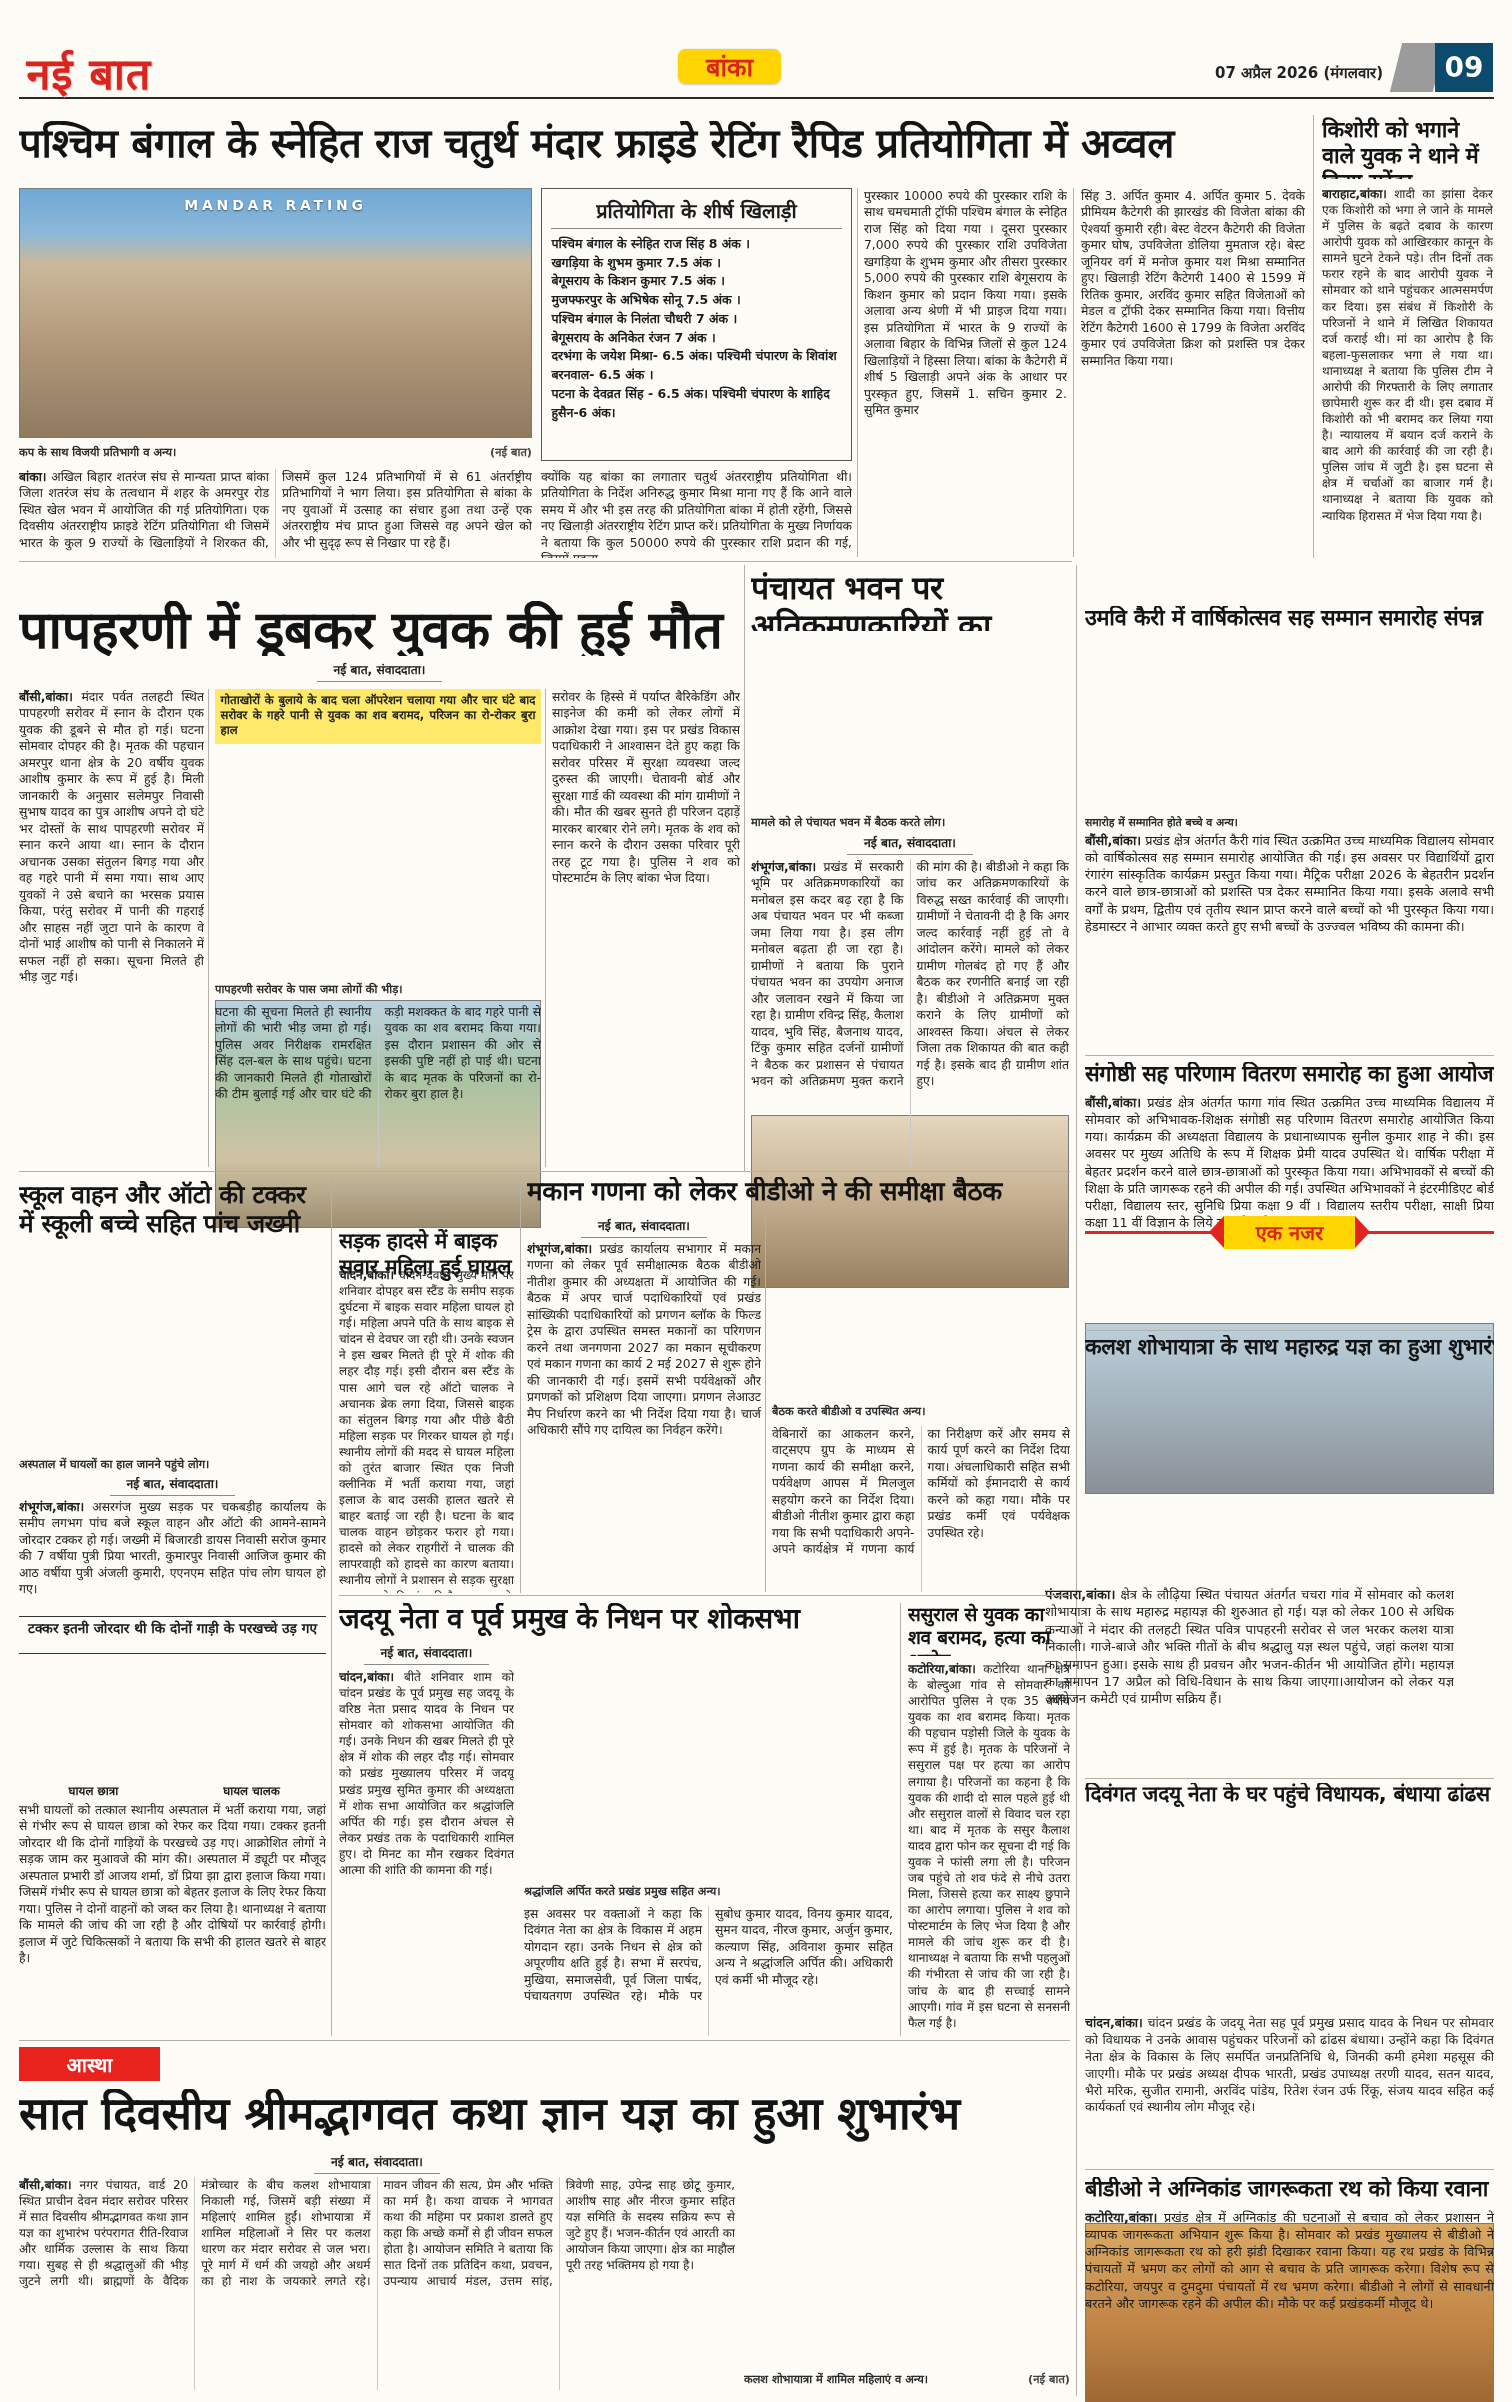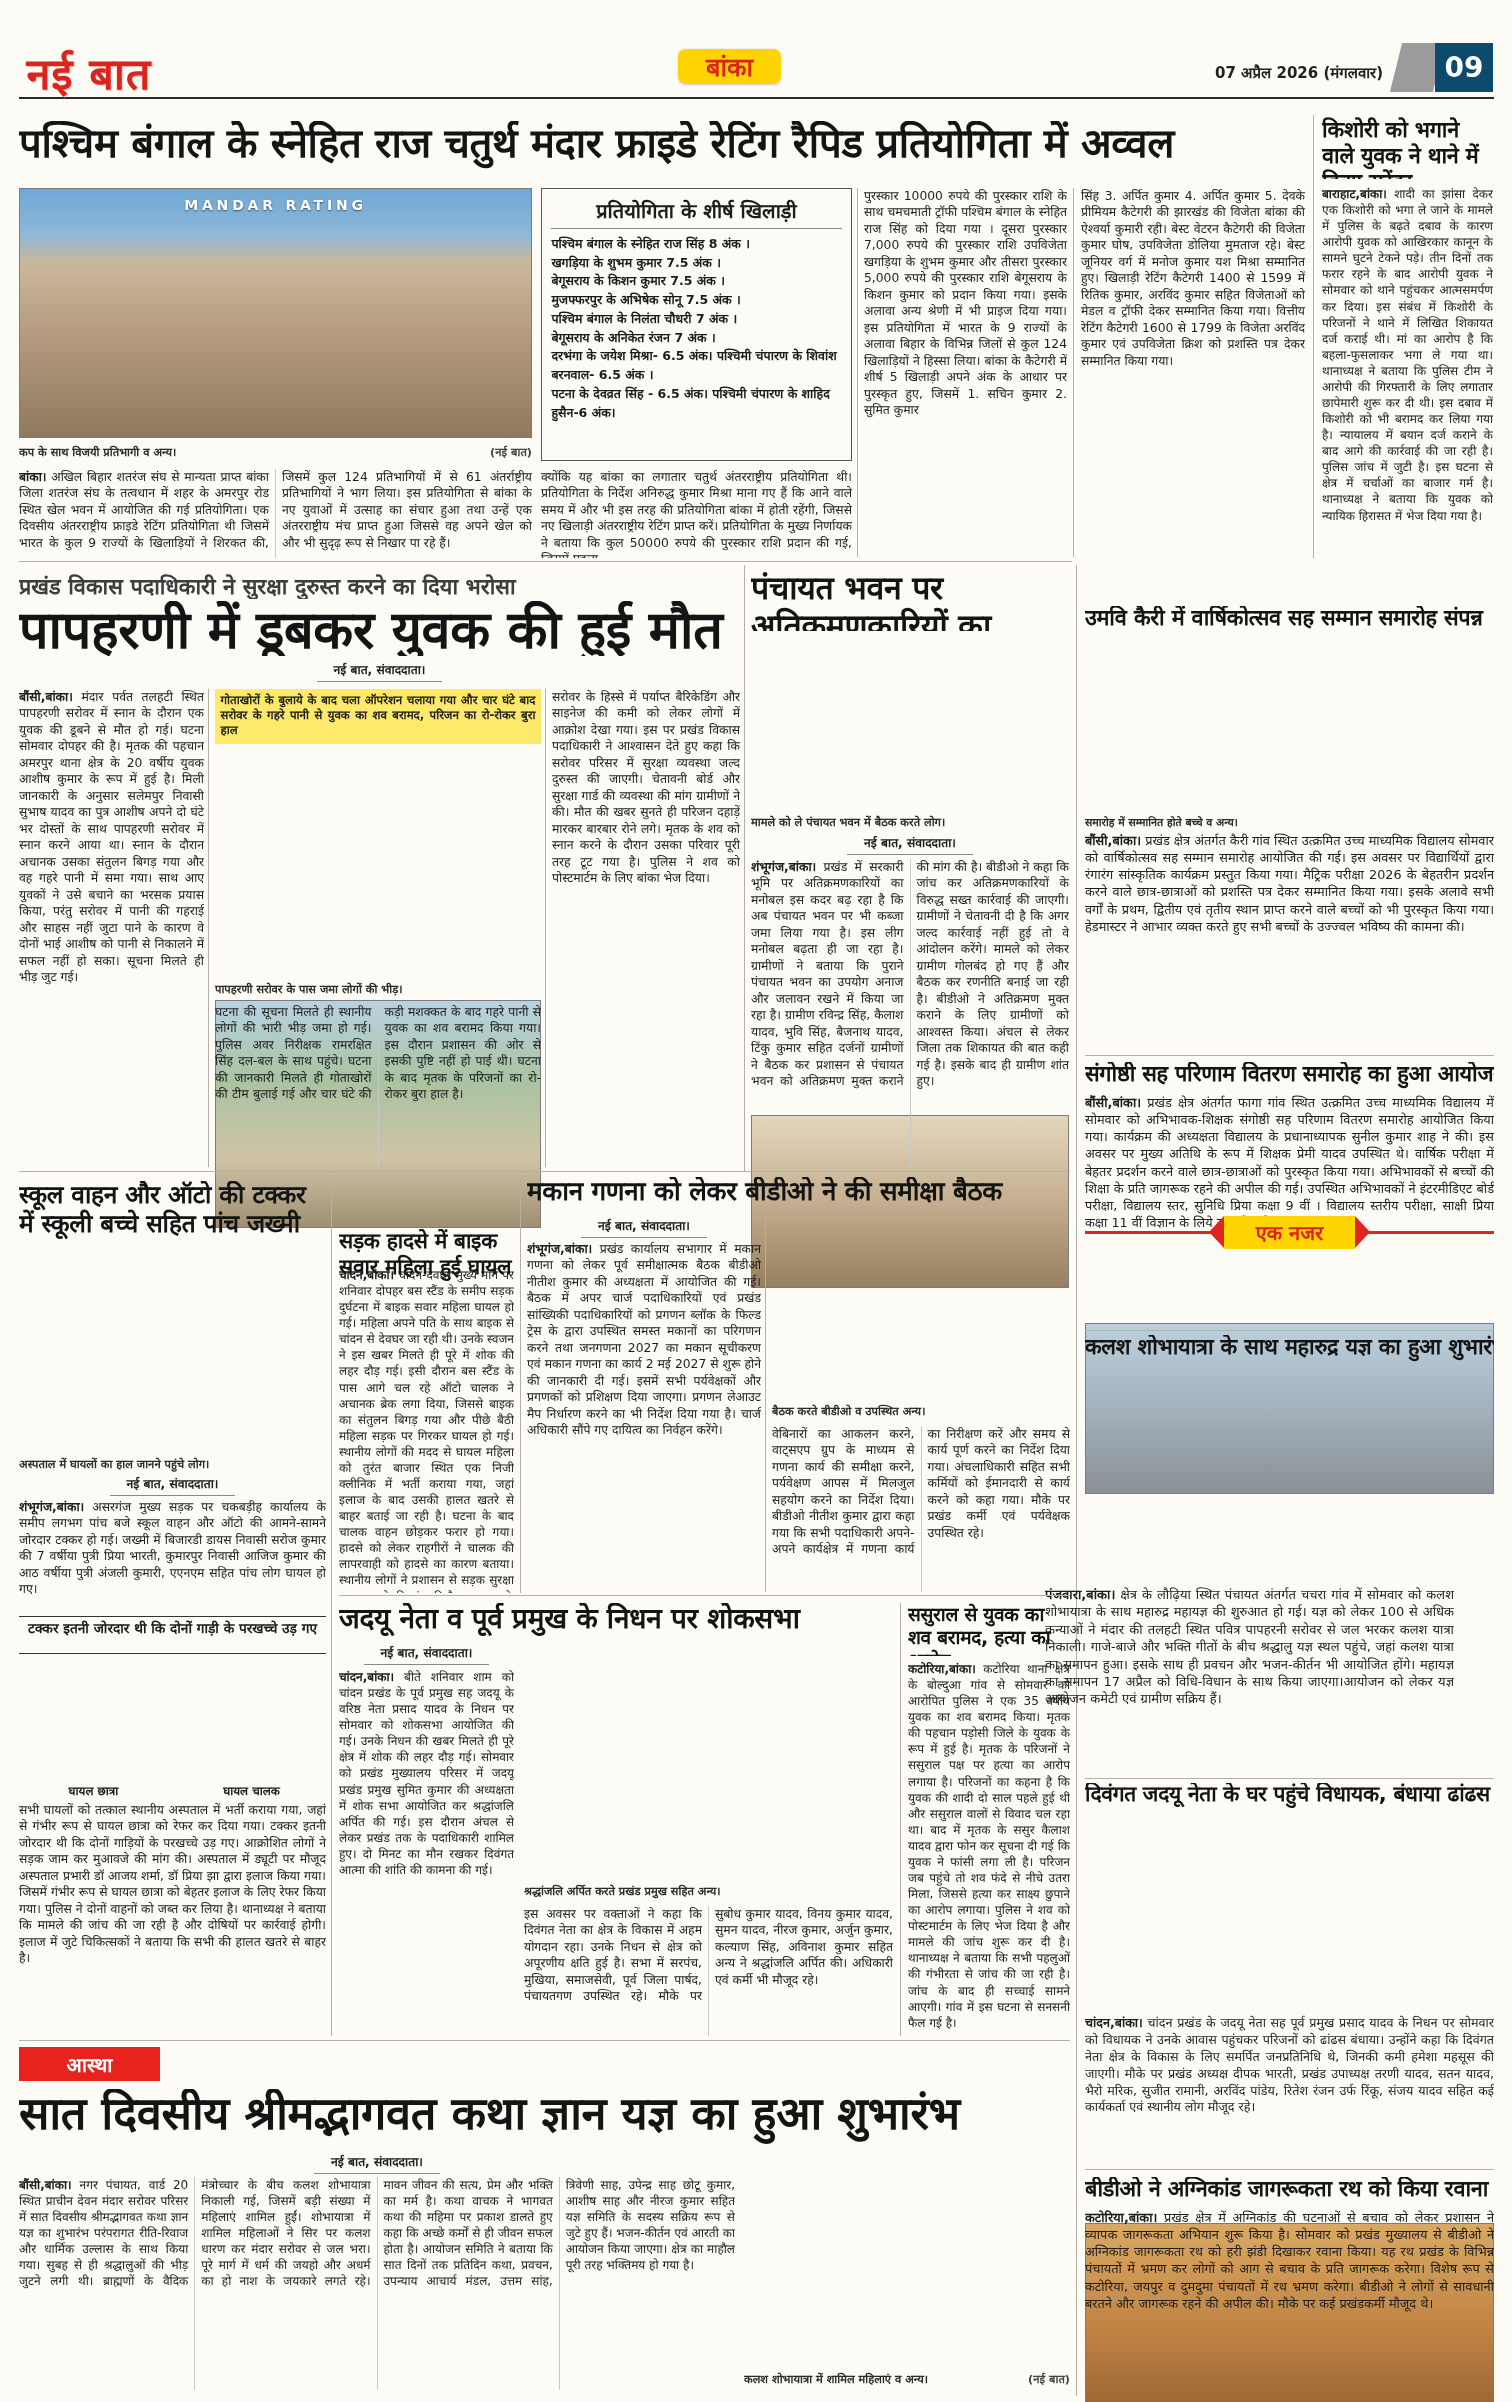--- a/index.html
+++ b/index.html
@@ -111,21 +111,20 @@
   <div class="abs bt" style="left:1081px;top:188px;width:224px;height:369px;">सिंह 3. अर्पित कुमार 4. अर्पित कुमार 5. देवके प्रीमियम कैटेगरी की झारखंड की विजेता बांका की ऐश्वर्या कुमारी रही। बेस्ट वेटरन कैटेगरी की विजेता कुमार घोष, उपविजेता डोलिया मुमताज रहे। बेस्ट जूनियर वर्ग में मनोज कुमार यश मिश्रा सम्मानित हुए। खिलाड़ी रेटिंग कैटेगरी 1400 से 1599 में रितिक कुमार, अरविंद कुमार सहित विजेताओं को मेडल व ट्रॉफी देकर सम्मानित किया गया। वित्तीय रेटिंग कैटेगरी 1600 से 1799 के विजेता अरविंद कुमार एवं उपविजेता क्रिश को प्रशस्ति पत्र देकर सम्मानित किया गया।</div>
 
   <div class="abs vr" style="left:1313px;top:115px;height:443px;"></div>
   <div class="abs hl" style="left:1322px;top:117px;width:171px;height:62px;font-size:21.7px;line-height:1.2;">किशोरी को भगाने वाले युवक ने थाने में किया सरेंडर</div>
   <div class="abs bt" style="left:1322px;top:186px;width:171px;height:371px;font-size:12px;">
     <p style="margin:0;"><b>बाराहाट,बांका।</b> <span>शादी का झांसा देकर एक किशोरी को भगा ले जाने के मामले में पुलिस के बढ़ते दबाव के कारण आरोपी युवक को आखिरकार कानून के सामने घुटने टेकने पड़े। तीन दिनों तक फरार रहने के बाद आरोपी युवक ने सोमवार को थाने पहुंचकर आत्मसमर्पण कर दिया। इस संबंध में किशोरी के परिजनों ने थाने में लिखित शिकायत दर्ज कराई थी। मां का आरोप है कि बहला-फुसलाकर भगा ले गया था। थानाध्यक्ष ने बताया कि पुलिस टीम ने आरोपी की गिरफ्तारी के लिए लगातार छापेमारी शुरू कर दी थी। इस दबाव में किशोरी को भी बरामद कर लिया गया है। न्यायालय में बयान दर्ज कराने के बाद आगे की कार्रवाई की जा रही है। पुलिस जांच में जुटी है। इस घटना से क्षेत्र में चर्चाओं का बाजार गर्म है। थानाध्यक्ष ने बताया कि युवक को न्यायिक हिरासत में भेज दिया गया है।</span></p>
   </div>
 
   <div class="abs hr" style="left:19px;top:561px;width:1053px;"></div>
 
-  <div class="abs kicker" style="left:19px;top:571px;width:721px;font-size:21.7px;height:28px;">प्रखंड विकास पदाधिकारी ने सुरक्षा दुरुस्त करने का दिया भरोसा</div>
   <div class="abs hl nowrap" style="left:19px;top:601px;width:721px;font-size:52px;height:55px;">पापहरणी में डूबकर युवक की हुई मौत</div>
   <div class="abs byline" style="left:19px;top:661px;width:721px;height:22.6px;"><span>नई बात, संवाददाता।</span></div>
 
   <div class="abs bt" style="left:19px;top:689px;width:185px;height:478px;">
     <p style="margin:0;"><b>बौंसी,बांका।</b> <span>मंदार पर्वत तलहटी स्थित पापहरणी सरोवर में स्नान के दौरान एक युवक की डूबने से मौत हो गई। घटना सोमवार दोपहर की है। मृतक की पहचान अमरपुर थाना क्षेत्र के 20 वर्षीय युवक आशीष कुमार के रूप में हुई है। मिली जानकारी के अनुसार सलेमपुर निवासी सुभाष यादव का पुत्र आशीष अपने दो घंटे भर दोस्तों के साथ पापहरणी सरोवर में स्नान करने आया था। स्नान के दौरान अचानक उसका संतुलन बिगड़ गया और वह गहरे पानी में समा गया। साथ आए युवकों ने उसे बचाने का भरसक प्रयास किया, परंतु सरोवर में पानी की गहराई और साहस नहीं जुटा पाने के कारण वे दोनों भाई आशीष को पानी से निकालने में सफल नहीं हो सका। सूचना मिलते ही भीड़ जुट गई।</span></p>
   </div>
   <div class="abs vr" style="left:208px;top:689px;height:478px;"></div>
 
   <div class="abs hilite" style="left:215px;top:689px;width:326px;height:55px;">गोताखोरों के बुलाये के बाद चला ऑपरेशन चलाया गया और चार घंटे बाद सरोवर के गहरे पानी से युवक का शव बरामद, परिजन का रो-रोकर बुरा हाल</div>
   <div class="abs photo ph-crowd" style="left:215px;top:750px;width:326px;height:228px;"></div>

